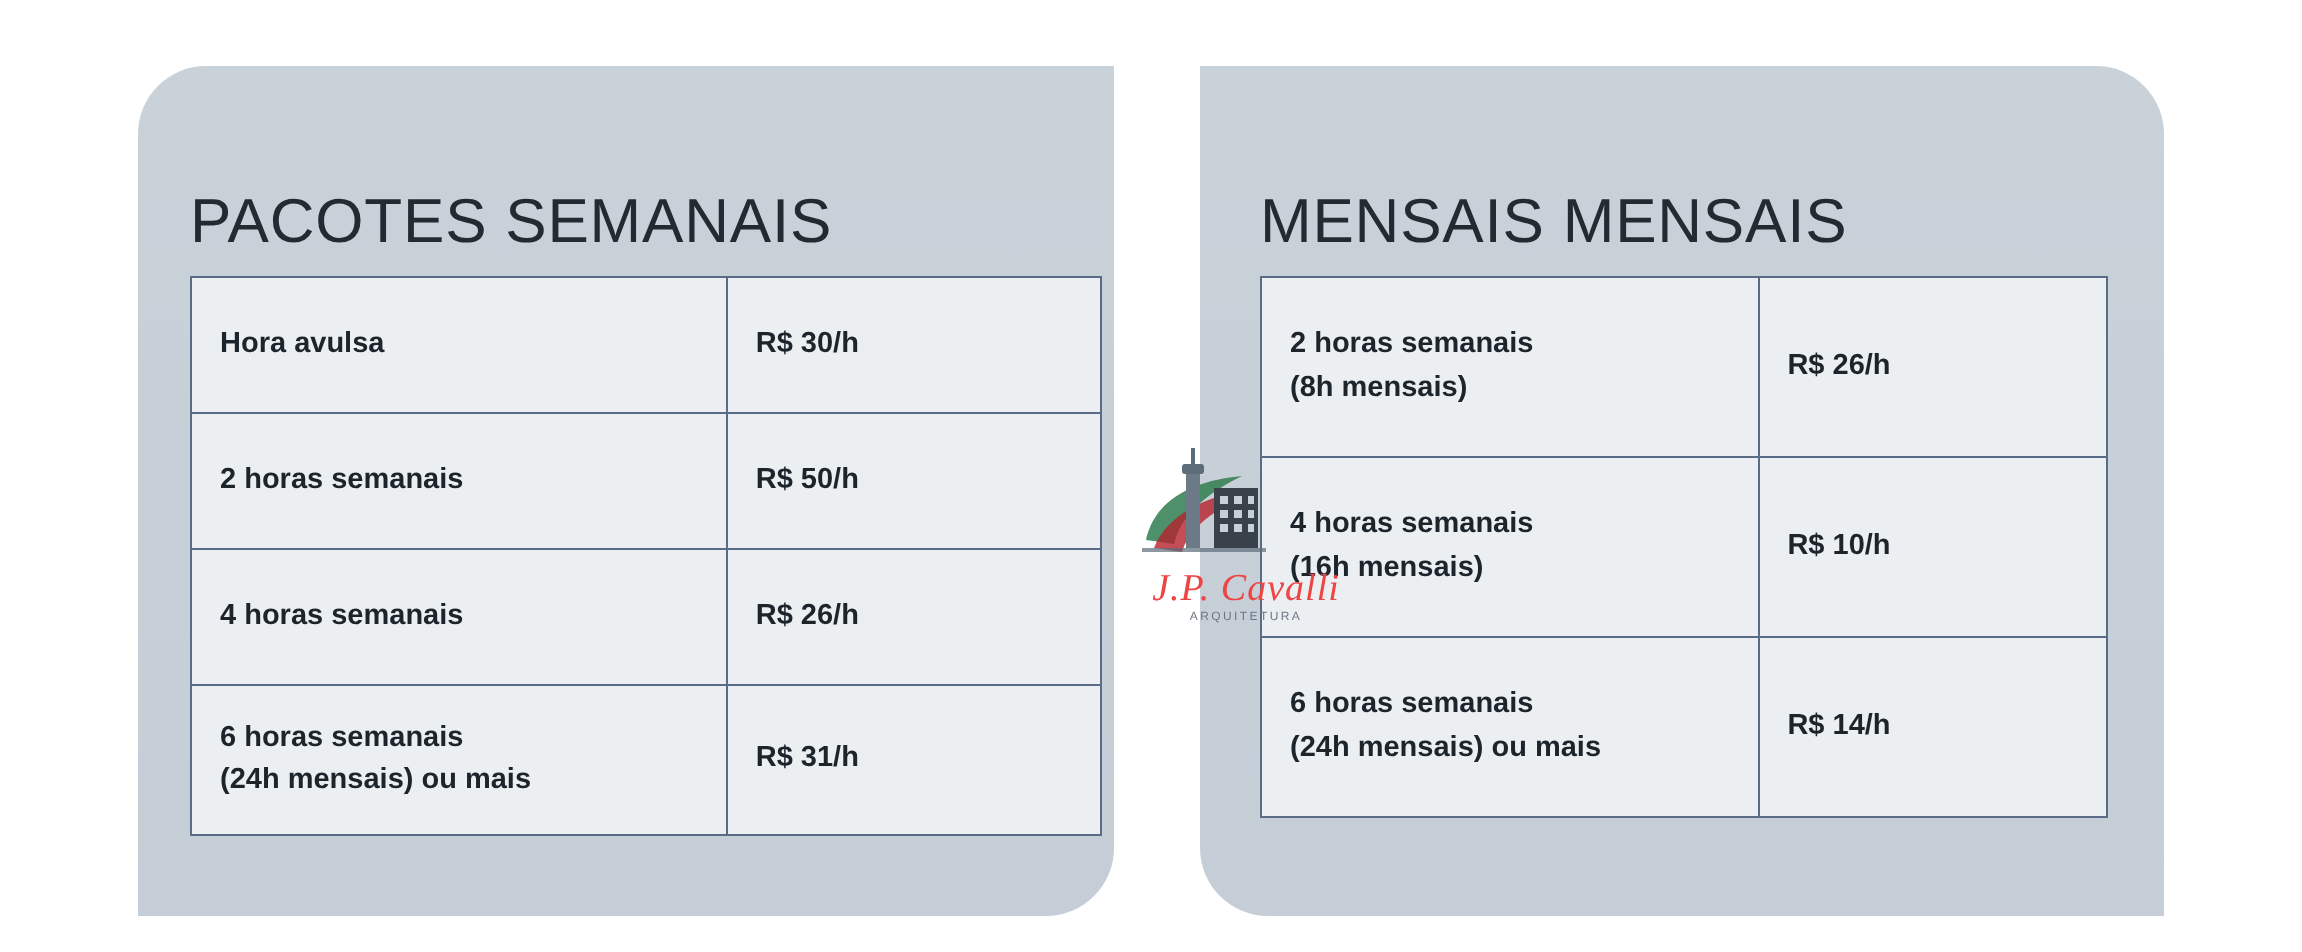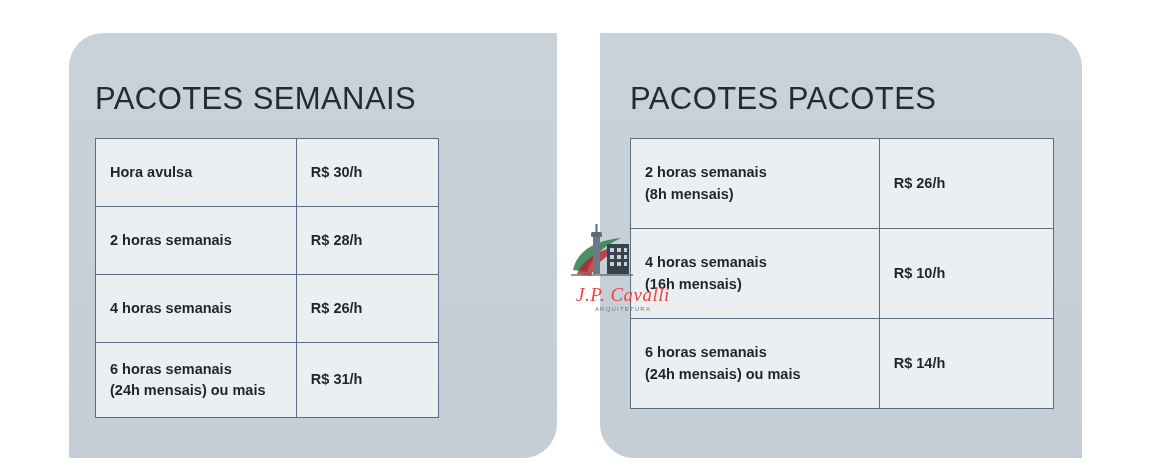--- a/index.html
+++ b/index.html
@@ -45,20 +45,21 @@
     background: linear-gradient(180deg, #c9d1d9 0%, #c5cdd6 100%);
   }
 
   .panel-title {
     position: absolute;
     font-size: 31px;
     font-weight: 400;
     color: #232a31;
     letter-spacing: 0.4px;
     white-space: nowrap;
+    margin-top: 12px;
   }
   .panel-weekly .panel-title { left: 26px; top: 48px; }
   .panel-monthly .panel-title { left: 30px; top: 48px; }
 
   
   .price-table {
     position: absolute;
     border-collapse: collapse;
     background: #eceff2;
     table-layout: fixed;
@@ -71,21 +72,21 @@
     padding: 0 14px;
     vertical-align: middle;
     line-height: 1.45;
   }
   .price-table .cell-desc { width: 60%; }
   .price-table .cell-price { width: 40%; }
 
   .table-weekly {
     left: 26px;
     top: 105px;
-    width: 344px;
+    width: 456px;
   }
   .table-weekly td { height: 67px; }
   .table-weekly tr:last-child td { height: 74px; }
 
   .table-monthly {
     left: 30px;
     top: 105px;
     width: 424px;
   }
   .table-monthly td { height: 89px; }
@@ -134,37 +135,37 @@
     <div class="panel-title">PACOTES SEMANAIS</div>
 
     <table class="price-table table-weekly">
       <tbody>
         <tr>
           <td class="cell-desc multiline">Hora avulsa</td>
           <td class="cell-price">R$ 30/h</td>
         </tr>
         <tr>
           <td class="cell-desc multiline">2 horas semanais</td>
-          <td class="cell-price">R$ 28/h</td>
+          <td class="cell-price">R$ 50/h</td>
         </tr>
         <tr>
           <td class="cell-desc multiline">4 horas semanais</td>
           <td class="cell-price">R$ 26/h</td>
         </tr>
         <tr>
           <td class="cell-desc multiline">6 horas semanais
 (24h mensais) ou mais</td>
           <td class="cell-price">R$ 31/h</td>
         </tr>
       </tbody>
     </table>
   </div>
 
   <div class="panel panel-monthly">
-    <div class="panel-title">PACOTES PACOTES</div>
+    <div class="panel-title">MENSAIS MENSAIS</div>
 
     <table class="price-table table-monthly">
       <tbody>
         <tr>
           <td class="cell-desc multiline">2 horas semanais
 (8h mensais)</td>
           <td class="cell-price">R$ 26/h</td>
         </tr>
         <tr>
           <td class="cell-desc multiline">4 horas semanais

